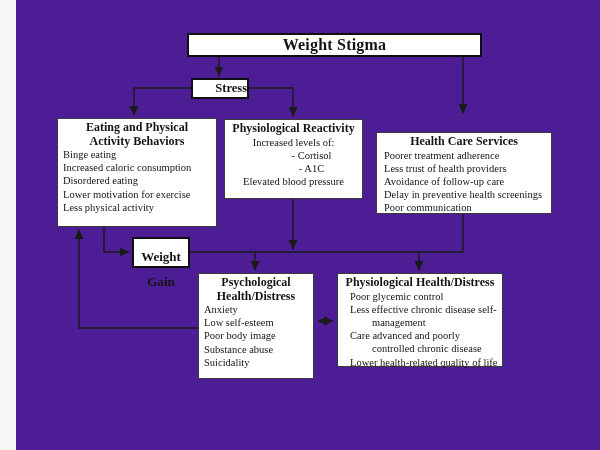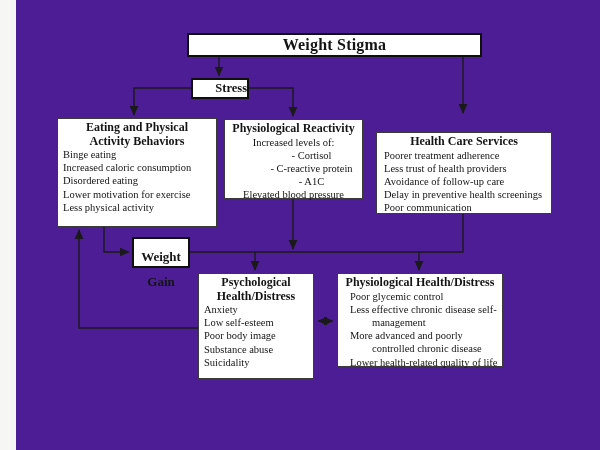--- a/index.html
+++ b/index.html
@@ -85,21 +85,20 @@
       <div class="box-line">Lower motivation for exercise</div>
       <div class="box-line">Less physical activity</div>
     </div>
   </div>
 
   <div class="box" style="left:208px;top:119px;width:139px;height:80px;">
     <div class="box-inner">
       <div class="box-title">Physiological Reactivity</div>
       <div class="box-line pr-center">Increased levels of:</div>
       <div class="box-line pr-dash">- Cortisol</div>
-      <div class="box-line pr-dash">- C-reactive protein</div>
       <div class="box-line pr-dash">- A1C</div>
       <div class="box-line pr-center">Elevated blood pressure</div>
     </div>
   </div>
 
   <div class="box pad-hcs" style="left:360px;top:116px;width:176px;height:82px;margin-top:16px;">
     <div class="box-inner">
       <div class="box-title">Health Care Services</div>
       <div class="box-line">Poorer treatment adherence</div>
       <div class="box-line">Less trust of health providers</div>
@@ -125,19 +124,19 @@
       <div class="box-line">Suicidality</div>
     </div>
   </div>
 
   <div class="box" style="left:321px;top:273px;width:166px;height:94px;">
     <div class="box-inner">
       <div class="box-title">Physiological Health/Distress</div>
       <div class="box-line phd-line">Poor glycemic control</div>
       <div class="box-line phd-line">Less effective chronic disease self-</div>
       <div class="box-line phd-indent">management</div>
-      <div class="box-line phd-line">More advanced and poorly</div>
+      <div class="box-line phd-line">Care advanced and poorly</div>
       <div class="box-line phd-indent">controlled chronic disease</div>
       <div class="box-line phd-line">Lower health-related quality of life</div>
     </div>
   </div>
 
 </div>
 
 </body></html>

